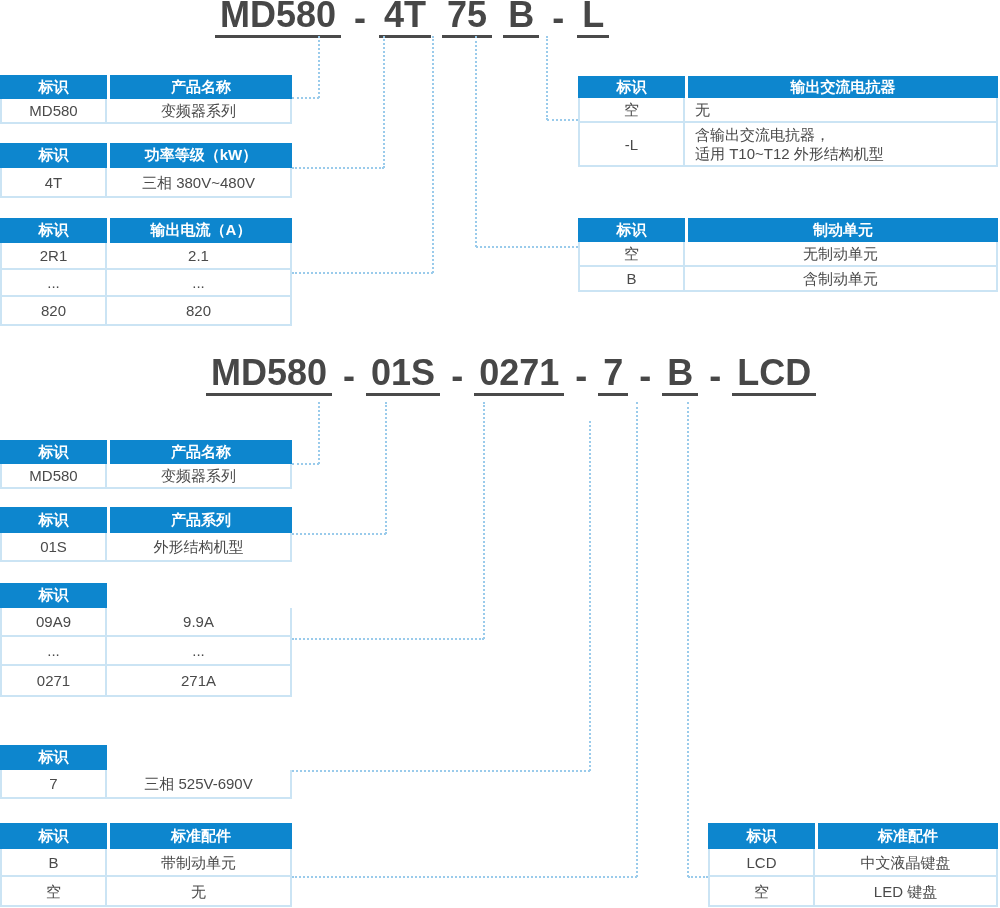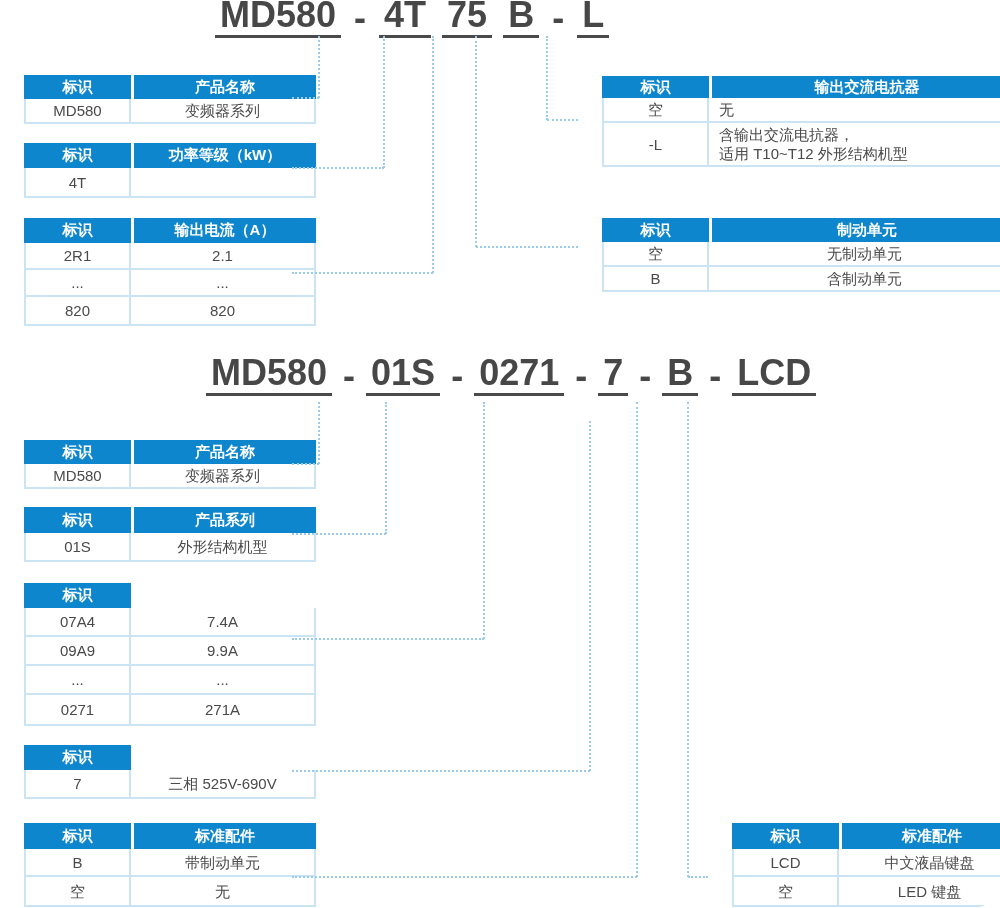--- a/index.html
+++ b/index.html
@@ -1,27 +1,27 @@
 <!DOCTYPE html>
 <html><head>
 <meta charset="utf-8">
 <style>
   * { box-sizing: border-box; margin: 0; padding: 0; }
   html,body { background:#ffffff; }
   body { font-family: "Liberation Sans", "DejaVu Sans", sans-serif; }
-  .stage { position:relative; width:1000px; height:908px; background:#ffffff; overflow:hidden;border-radius:27px; }
+  .stage { position:relative; width:1000px; height:908px; background:#ffffff; overflow:hidden; }
 
   
   .title { position:absolute; display:flex; align-items:flex-end; gap:11px;
            font-size:36px; font-weight:bold; color:#474747; line-height:1; white-space:nowrap; }
   .seg { display:inline-block; padding:0 2px 2px 2px; }
   .seg.u { border-bottom:3px solid #4a4a4a; padding-left:5px; padding-right:5px; }
 
   
-  .dtable { position:absolute; font-size:15px; color:#4a4a4a;margin-left:24px; }
+  .dtable { position:absolute; font-size:15px; color:#4a4a4a; }
   .thead { display:flex; height:var(--hh,25px); }
   .hc { background:#0d86ce; color:#ffffff; font-weight:bold; font-size:15px;
         display:flex; align-items:center; justify-content:center; }
   .hc.c1 { width:107px; flex:none; }
   .hc.c2 { flex:1; margin-left:3px; }
   .tbody { border:2px solid #cbe4f4; border-top:none; background:#ffffff; }
   .trow { display:flex; min-height:var(--rh,27px); align-items:stretch; border-bottom:2px solid #cbe4f4; }
   .trow:last-child { border-bottom:none; }
   .tc { display:flex; align-items:center; justify-content:center; text-align:center;
         padding:2px 4px; white-space:pre-line; line-height:19px; }
@@ -61,20 +61,21 @@
       </div>
     </div>
   <div class="dtable" style="left:0; top:143px; width:292px; --hh:25px; --rh:28px;">
       <div class="thead">
         <div class="hc c1">标识</div>
         <div class="hc c2">功率等级（kW）</div>
       </div>
       <div class="tbody">
         <div class="trow">
           <div class="tc c1">4T</div>
+          <div class="tc c2">三相 380V~480V</div>
         </div>
       </div>
     </div>
   <div class="dtable" style="left:0; top:218px; width:292px; --hh:25px; --rh:27px;">
       <div class="thead">
         <div class="hc c1">标识</div>
         <div class="hc c2">输出电流（A）</div>
       </div>
       <div class="tbody">
         <div class="trow">
@@ -172,24 +173,20 @@
           <div class="tc c1">01S</div>
           <div class="tc c2">外形结构机型</div>
         </div>
       </div>
     </div>
   <div class="dtable" style="left:0; top:583px; width:292px; --hh:25px; --rh:29px;">
       <div class="thead">
         <div class="hc c1">标识</div>
       </div>
       <div class="tbody">
-        <div class="trow">
-          <div class="tc c1">07A4</div>
-          <div class="tc c2">7.4A</div>
-        </div>
         <div class="trow">
           <div class="tc c1">09A9</div>
           <div class="tc c2">9.9A</div>
         </div>
         <div class="trow">
           <div class="tc c1">...</div>
           <div class="tc c2">...</div>
         </div>
         <div class="trow">
           <div class="tc c1">0271</div>

